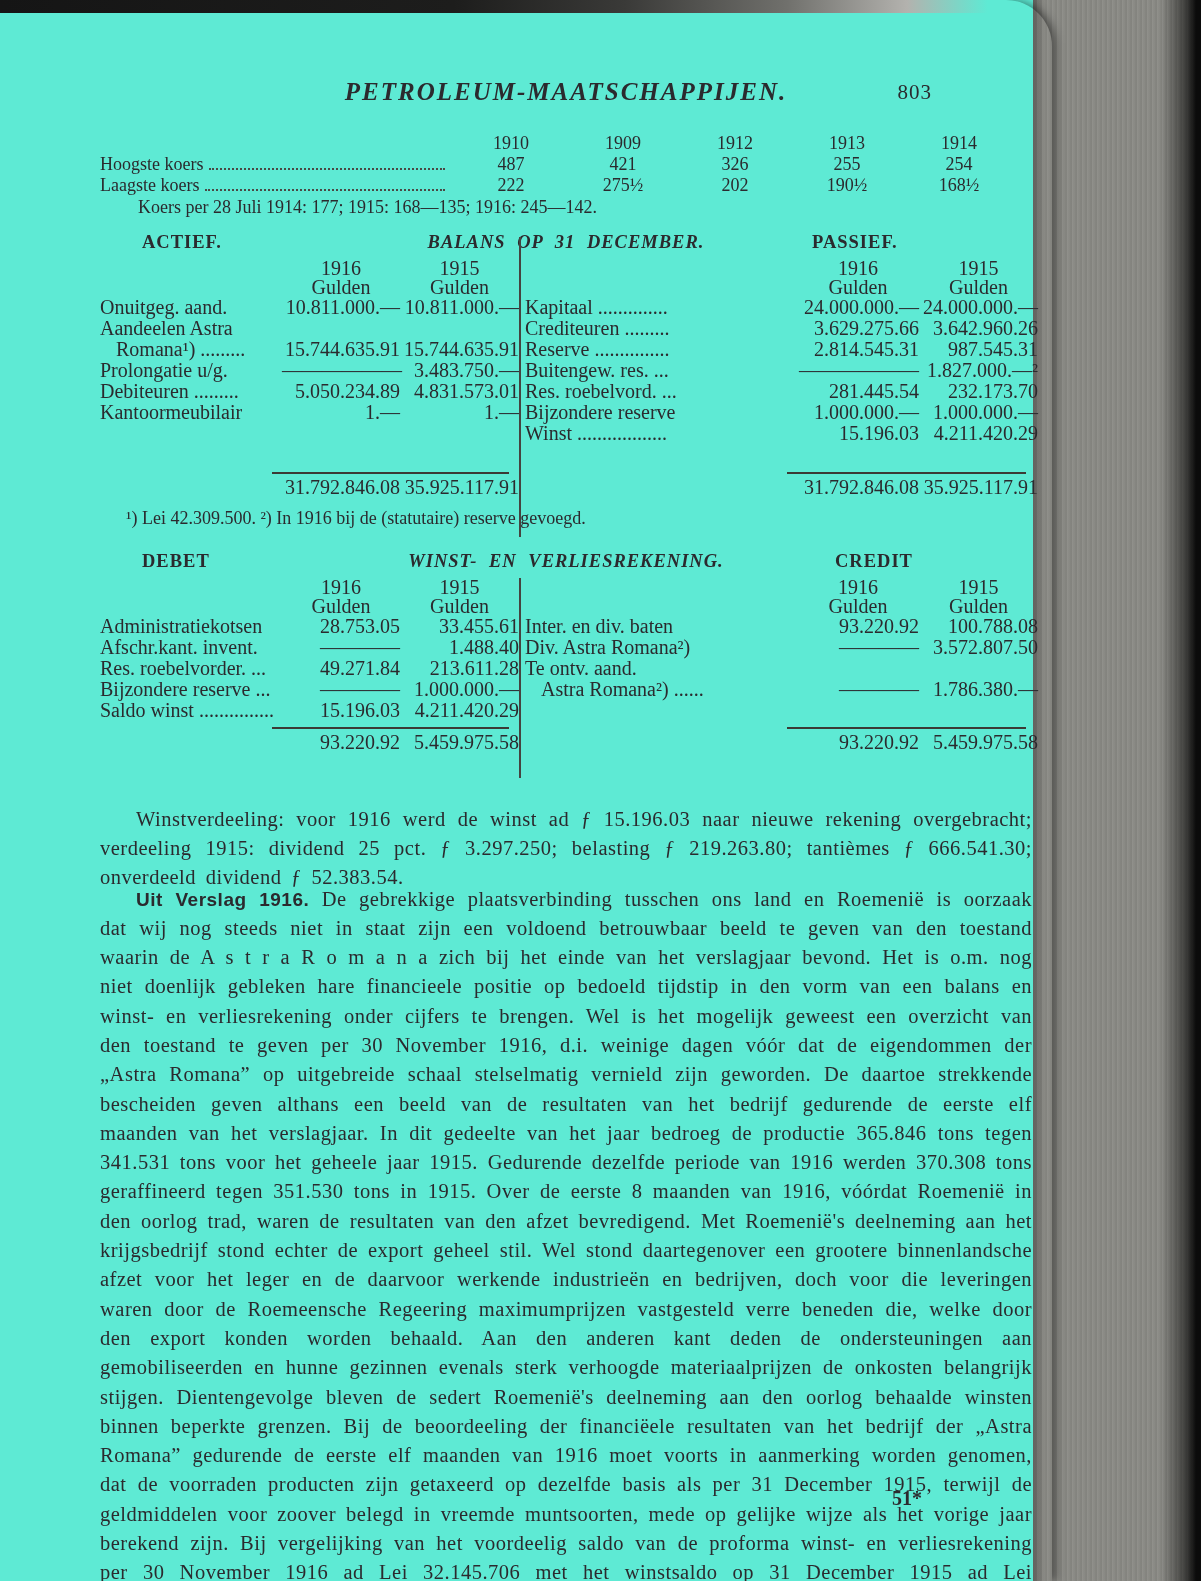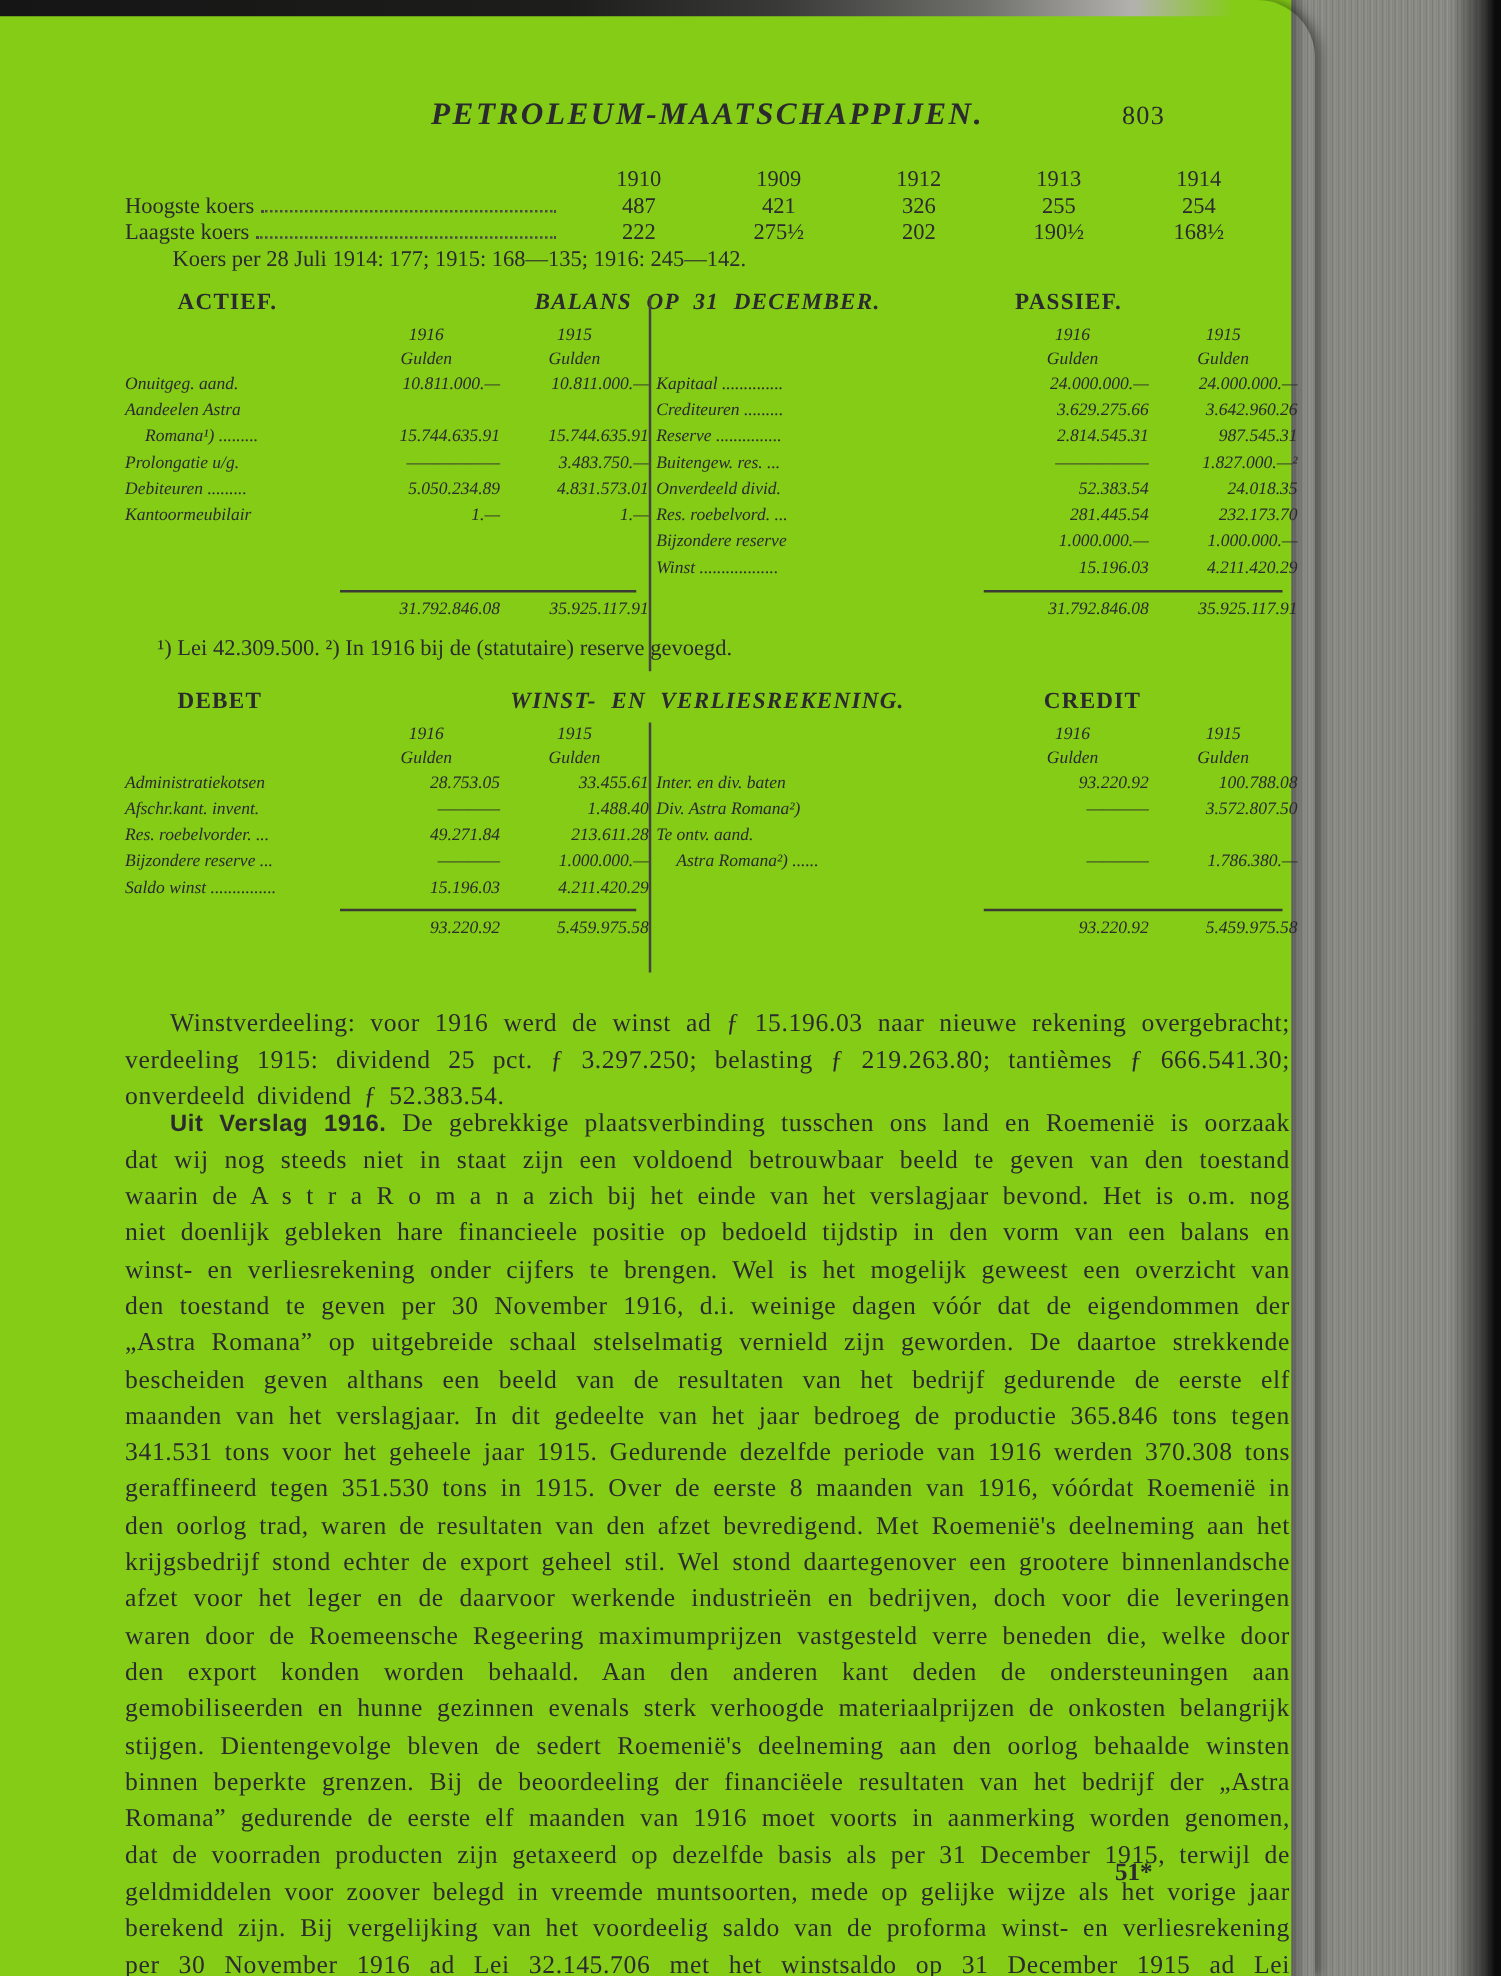--- a/index.html
+++ b/index.html
@@ -1,16 +1,16 @@
 <!DOCTYPE html>
 <html><head>
 <meta charset="utf-8">
 <style>
   html,body{margin:0;padding:0;background:#101010;}
-  .scan{position:relative;width:1201px;height:1581px;overflow:hidden;background:#84cc16;
+  .scan{position:relative;width:1201px;height:1581px;overflow:hidden;background:#5eead4;
         font-family:"Liberation Serif",serif;color:#2b2a2e;}
   
   .fore-edge{position:absolute;top:0;right:0;width:168px;height:1581px;
     background:
       linear-gradient(to right, rgba(0,0,0,.30) 0%, rgba(0,0,0,0) 7%, rgba(0,0,0,0) 76%, rgba(0,0,0,.55) 91%, #0b0b0b 97%),
       repeating-linear-gradient(90deg,#92928e 0px,#85857f 1px,#8e8e8a 2px,#7c7c76 3px,#8b8b87 4px,#94948e 5px);}
   
   .paper{position:absolute;left:0;top:0;width:1052px;height:1581px;
     background:radial-gradient(130% 95% at 45% 35%, #edecb e0%, #ecebe7 0%, #e8e7e3 55%, #e0dfdb 100%);
     border-top-right-radius:46px;box-shadow:4px 0 9px rgba(0,0,0,.45);}
@@ -34,21 +34,21 @@
 
   
   .trow{display:grid;align-items:baseline;line-height:21px;}
   .lbl{white-space:nowrap;}
   .lbl.ind{padding-left:16px;}
   .num{text-align:right;white-space:nowrap;}
   .colhead{display:grid;line-height:19px;}
   .colhead .num{text-align:center;}
   .grid-l{grid-template-columns:182px 118px 119px;}
   .grid-r{grid-template-columns:272px 122px 119px;}
-  .half{font-size:14px;font-style:italic;}
+  .half{font-size:20px;}
   .half-l{width:419px;}
   .half-r{width:513px;padding-left:6px;box-sizing:border-box;}
   .vdiv{position:absolute;left:419px;width:2px;background:#454440;}
   .rows-area{overflow:visible;}
   .total-rule{border-top:2px solid #3b3a35;}
   .rule-l{margin-left:172px;margin-right:10px;margin-top:3px;}
   .rule-r{margin-left:262px;margin-right:6px;margin-top:3px;}
   .total-row{margin-top:3px;}
   .foot{margin-top:10px;padding-left:26px;font-size:18px;white-space:nowrap;}
 
@@ -208,25 +208,20 @@
                 <span class="lbl">Reserve ...............</span>
                 <span class="num">2.814.545.31</span>
                 <span class="num">987.545.31</span>
               </div>
             <div class="trow grid-r">
                 <span class="lbl">Buitengew. res. ...</span>
                 <span class="num">——————</span>
                 <span class="num">1.827.000.—²</span>
               </div>
             <div class="trow grid-r">
-                <span class="lbl">Onverdeeld divid.</span>
-                <span class="num">52.383.54</span>
-                <span class="num">24.018.35</span>
-              </div>
-            <div class="trow grid-r">
                 <span class="lbl">Res. roebelvord. ...</span>
                 <span class="num">281.445.54</span>
                 <span class="num">232.173.70</span>
               </div>
             <div class="trow grid-r">
                 <span class="lbl">Bijzondere reserve</span>
                 <span class="num">1.000.000.—</span>
                 <span class="num">1.000.000.—</span>
               </div>
             <div class="trow grid-r">

